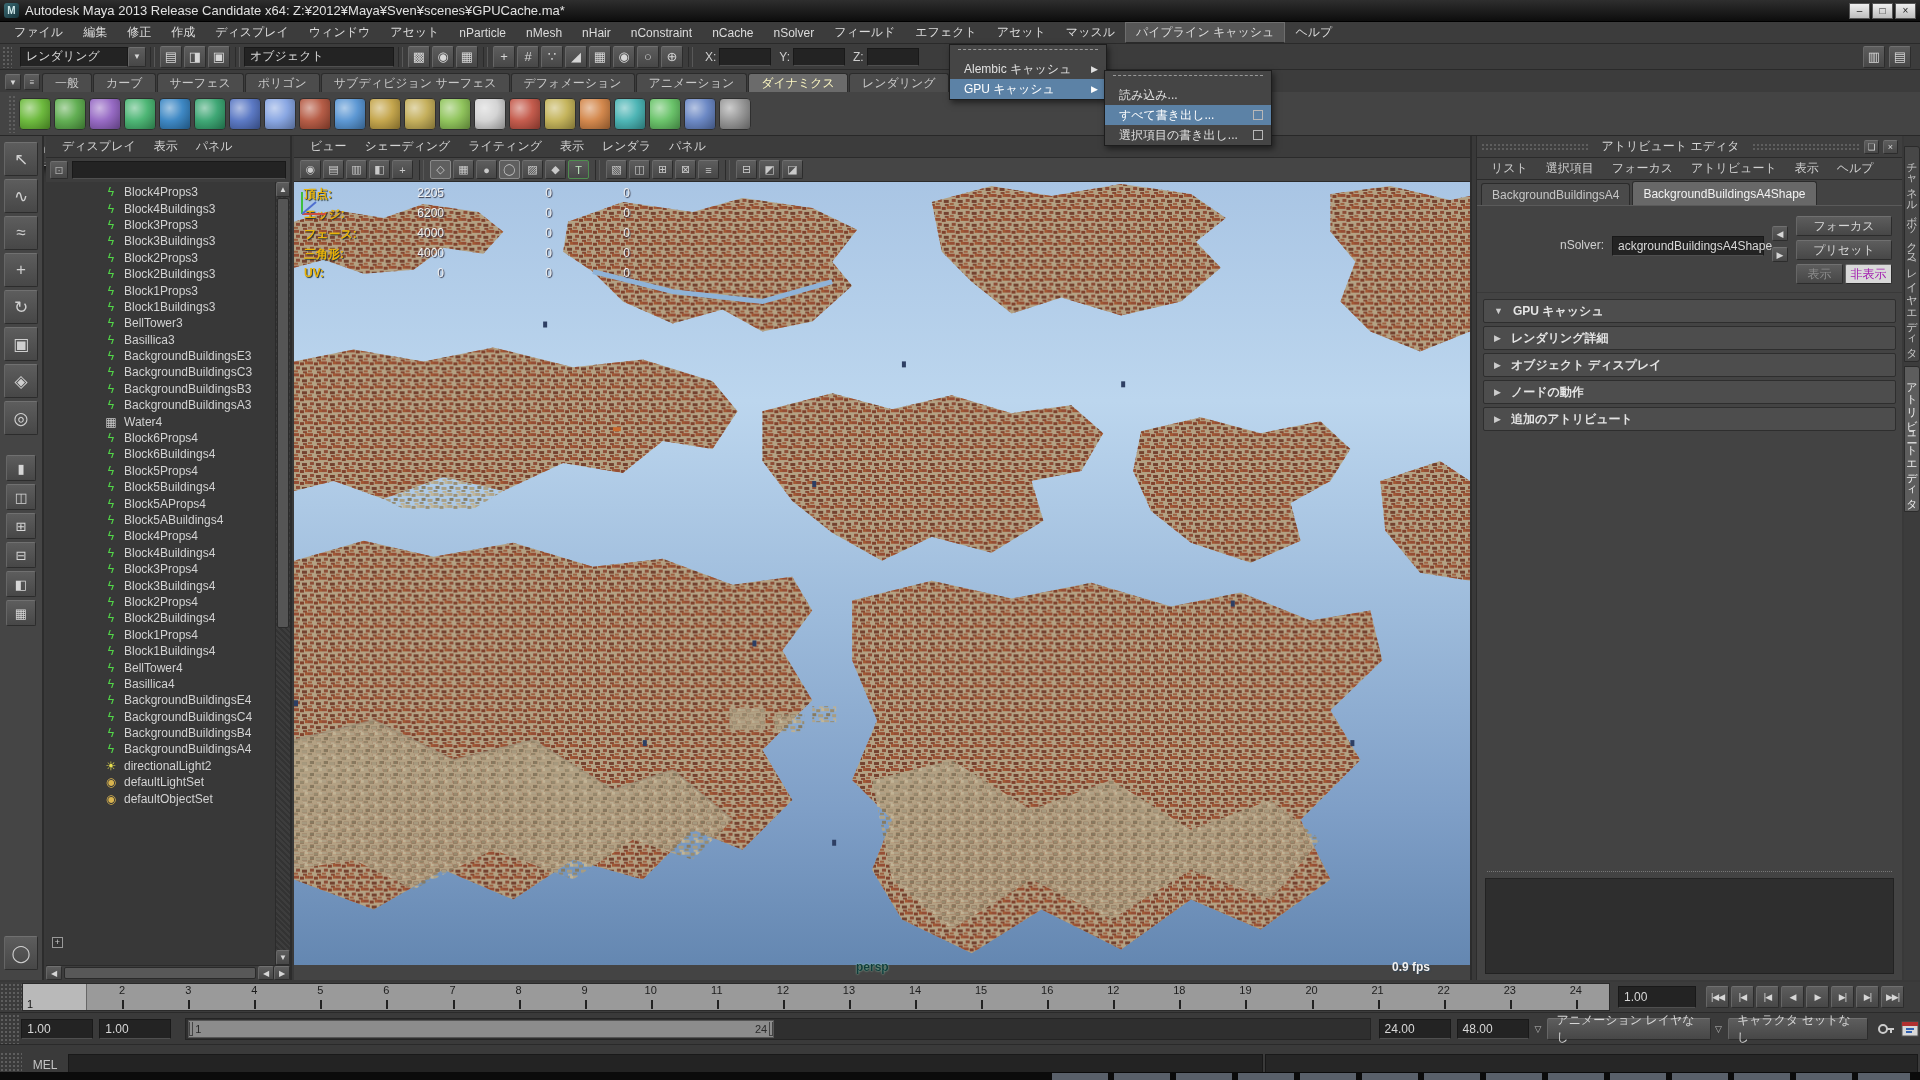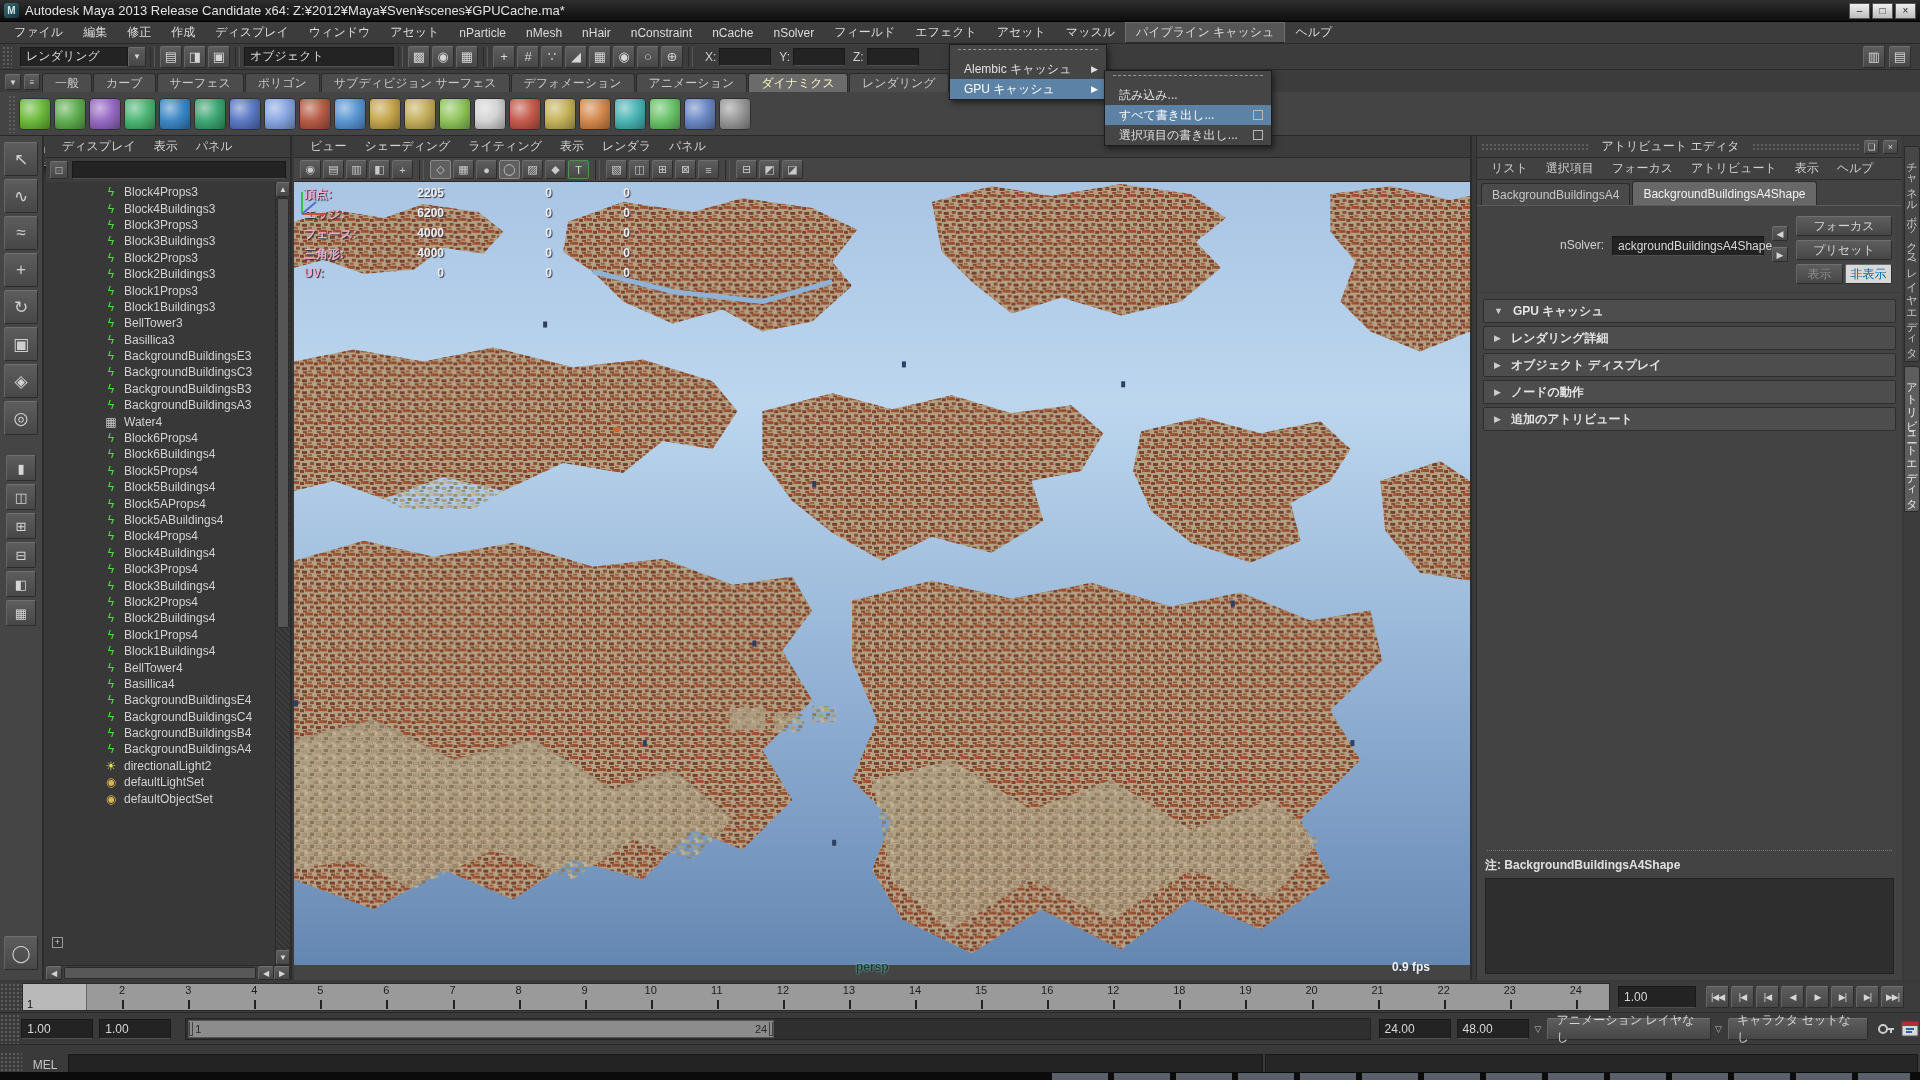--- a/index.html
+++ b/index.html
@@ -65,21 +65,21 @@
   #ol-hscroll .handle{flex:1;background:#585858;border:1px solid #2a2a2a;border-radius:2px;margin:1px 2px;}
   
   #viewport{left:294px;top:136px;width:1178px;height:844px;background:#444;display:flex;flex-direction:column;border-right:2px solid #2c2c2c;}
   #vp-toolbar{height:24px;background:#454545;display:flex;align-items:center;gap:2px;padding-left:6px;border-bottom:1px solid #2b2b2b;}
   .vpbtn{width:21px;height:19px;font-size:11px;color:#c9c9c9;}
   .vpbtn[data-state="active"]{background:#5f5f5f;border-color:#8a8a8a;}
   .vpbtn[data-state="tex"]{border-color:#4f8f4f;color:#bfe8bf;}
   #vp-canvas{flex:1;position:relative;overflow:hidden;}
   #vp-canvas svg{position:absolute;inset:0;}
   #hud{position:absolute;left:10px;top:4px;display:grid;grid-template-columns:62px 78px 108px 78px;row-gap:3px;font-size:12px;font-weight:bold;}
-  #hud .hlabel{color:#f9a8d4;text-shadow:1px 1px 1px #233;}
+  #hud .hlabel{color:#eab308;text-shadow:1px 1px 1px #233;}
   #hud .hval{text-align:right;color:#f0f0f0;text-shadow:1px 1px 1px #334;}
   #vp-cam{position:absolute;left:562px;bottom:6px;color:#103c3c;font-weight:bold;text-shadow:0 0 2px #9db;}
   #vp-fps{position:absolute;right:40px;bottom:6px;color:#f2f2f2;font-weight:bold;text-shadow:1px 1px 1px #345;}
   #axis{position:absolute;left:14px;bottom:10px;}
   
   #ae{left:1476px;top:136px;width:426px;height:844px;background:#434343;display:flex;flex-direction:column;border-left:1px solid #2c2c2c;}
   #ae-title{height:22px;display:flex;align-items:center;background:#3f3f3f;border-bottom:1px solid #2b2b2b;padding:0 4px;gap:4px;}
   #ae-title .grip{flex:1;height:8px;}
   #ae-title .t{color:#d8d8d8;padding:0 8px;white-space:nowrap;}
   .ae-winbtn{width:15px;height:14px;font-size:9px;}
@@ -91,21 +91,21 @@
   #ae-node{padding:10px 8px 8px 8px;display:flex;gap:8px;border-bottom:1px solid #393939;}
   #ae-node .lbl{width:140px;text-align:right;padding-top:22px;color:#d0d0d0;}
   #ae-node .nfield{width:152px;height:20px;margin-top:20px;}
   .conncol{display:flex;flex-direction:column;gap:6px;padding-top:10px;}
   .connbtn{width:16px;height:15px;font-size:9px;}
   .aebtncol{margin-left:auto;display:flex;flex-direction:column;gap:4px;align-items:flex-end;padding-right:2px;}
   .aebtn{width:96px;height:20px;font-size:12px;}
   .showhide{display:flex;gap:2px;}
   .aebtn.small{width:47px;}
   .aebtn[data-state="dim"]{color:#8b8b8b;}
-  .aebtn[data-state="lit"]{background:#d9d9d9;color:#0369a1;font-family:Liberation Serif, serif;}
+  .aebtn[data-state="lit"]{background:#d9d9d9;color:#a21caf;font-family:Liberation Serif, serif;}
   #ae-scroll{flex:1;padding:6px 6px 0 6px;display:flex;flex-direction:column;gap:3px;overflow:hidden;position:relative;}
   .ae-sec{background:#4d4d4d;border:1px solid #2e2e2e;border-radius:2px;height:24px;display:flex;align-items:center;gap:10px;padding-left:10px;color:#e4e4e4;font-weight:bold;}
   .ae-sec .tri{font-size:9px;color:#ccc;}
   .ae-secbody{border:1px solid #2e2e2e;border-top:none;background:#464646;padding:8px 6px 10px 0;display:flex;flex-direction:column;gap:8px;margin-top:-3px;}
   .ae-row{display:flex;align-items:center;gap:6px;}
   .ae-row .rlbl{width:150px;text-align:right;color:#d0d0d0;}
   .ae-row .field{flex:1;height:20px;font-size:12px;}
   .folder{width:22px;height:17px;background:#d8a62c;border-radius:2px;position:relative;border:1px solid #7a5c10;}
   .folder::before{content:"";position:absolute;left:1px;top:-4px;width:9px;height:4px;background:#d8a62c;border-radius:2px 2px 0 0;}
   .caret{width:1px;height:13px;background:#e8e8e8;}
@@ -160,21 +160,21 @@
   .pitem .optbox[data-opt="false"]{visibility:hidden;}
   .pitem .gap{flex:1;}
   #pipeline-menu{left:949px;top:44px;width:158px;}
   #gpu-submenu{left:1104px;top:70px;width:168px;}
   
   #alembic-win{left:1258px;top:22px;width:236px;background:#3f3f3f;border:1px solid #888;box-shadow:3px 4px 8px rgba(0,0,0,.6);z-index:118;}
   #alembic-title{height:22px;background:linear-gradient(#4e4e4e,#3a3a3a);display:flex;align-items:center;padding:0 4px 0 10px;color:#e6e6e6;border-bottom:1px solid #262626;}
   #alembic-close{margin-left:auto;width:16px;height:14px;font-size:9px;}
   #alembic-body{border:1px solid #5a5a5a;margin:2px;padding:2px 0;}
   #alembic-body .pitem{height:22px;}
-  .hudnum{font-weight:bold;}
+  .hudnum{font-weight:normal;}
 </style>
 </head>
 <body>
 
 <div class="abs" id="titlebar">
   <div id="maya-logo">M</div>
   <div class="title">Autodesk Maya 2013 Release Candidate x64: Z:¥2012¥Maya¥Sven¥scenes¥GPUCache.ma*</div>
   <div id="winbtns">
     <div>–</div>
     <div>□</div>
@@ -702,21 +702,20 @@
       <div class="ae-sec">
       <span class="tri">▶</span>
       <span>ノードの動作</span>
     </div>
       <div class="ae-sec">
       <span class="tri">▶</span>
       <span>追加のアトリビュート</span>
     </div>
   </div>
   <div id="ae-notes-divider"></div>
-  <div id="ae-notes-label">注:  BackgroundBuildingsA4Shape</div>
   <div id="ae-notes"></div>
 </div>
 
 <div class="abs" id="rightstrip">
   <div class="vtab">チャネル ボックス/レイヤ エディタ</div>
     <div class="vtab" data-state="active">アトリビュート エディタ</div>
 </div>
 
 <div class="abs" id="timeline">
   <div class="grip" id="tl-grip"></div>

